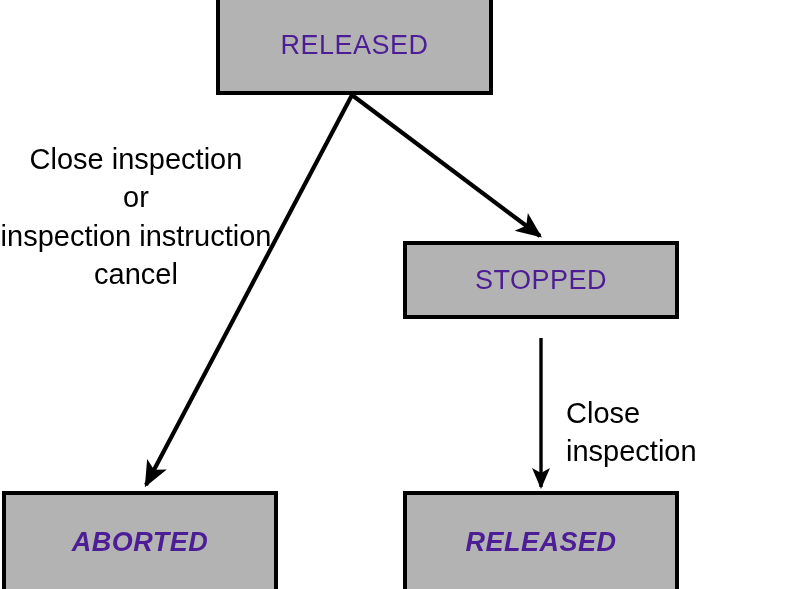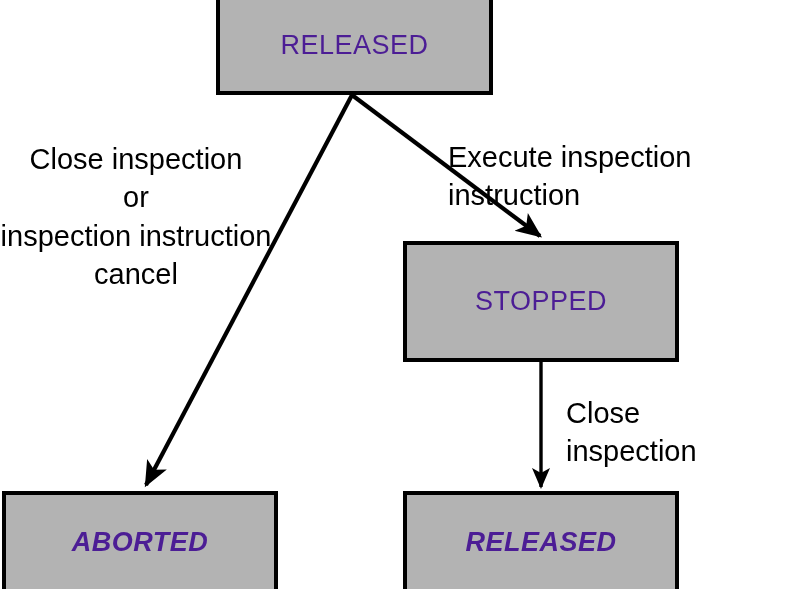--- a/index.html
+++ b/index.html
@@ -31,21 +31,21 @@
     color: #4c1d95;
     letter-spacing: 0.5px;
     line-height: 1;
     white-space: nowrap;
   }
   .state-label.bold {
     font-weight: bold;
     font-style: italic;
   }
   #box-released { left: 216px; top: -4px;  width: 277px; height: 99px; }
-  #box-stopped  { left: 403px; top: 241px; width: 276px; height: 121px; }
+  #box-stopped  { left: 403px; top: 241px; width: 276px; height: 78px; }
   #box-aborted  { left: 2px;   top: 491px; width: 276px; height: 102px; }
   #box-completed{ left: 403px; top: 491px; width: 276px; height: 102px; }
 
   #edges {
     position: absolute;
     left: 0;
     top: 0;
     width: 811px;
     height: 589px;
     pointer-events: none;
@@ -109,17 +109,16 @@
 
   <div class="state-box" id="box-completed">
     <span class="state-label bold">RELEASED</span>
   </div>
 
   <div class="edge-label" id="label-abort">Close inspection
 or
 inspection instruction
 cancel</div>
 
-  <div class="edge-label" id="label-execute">Execute inspection instruction</div>
 
   <div class="edge-label" id="label-close">Close inspection</div>
 
 </div>
 
 </body></html>

